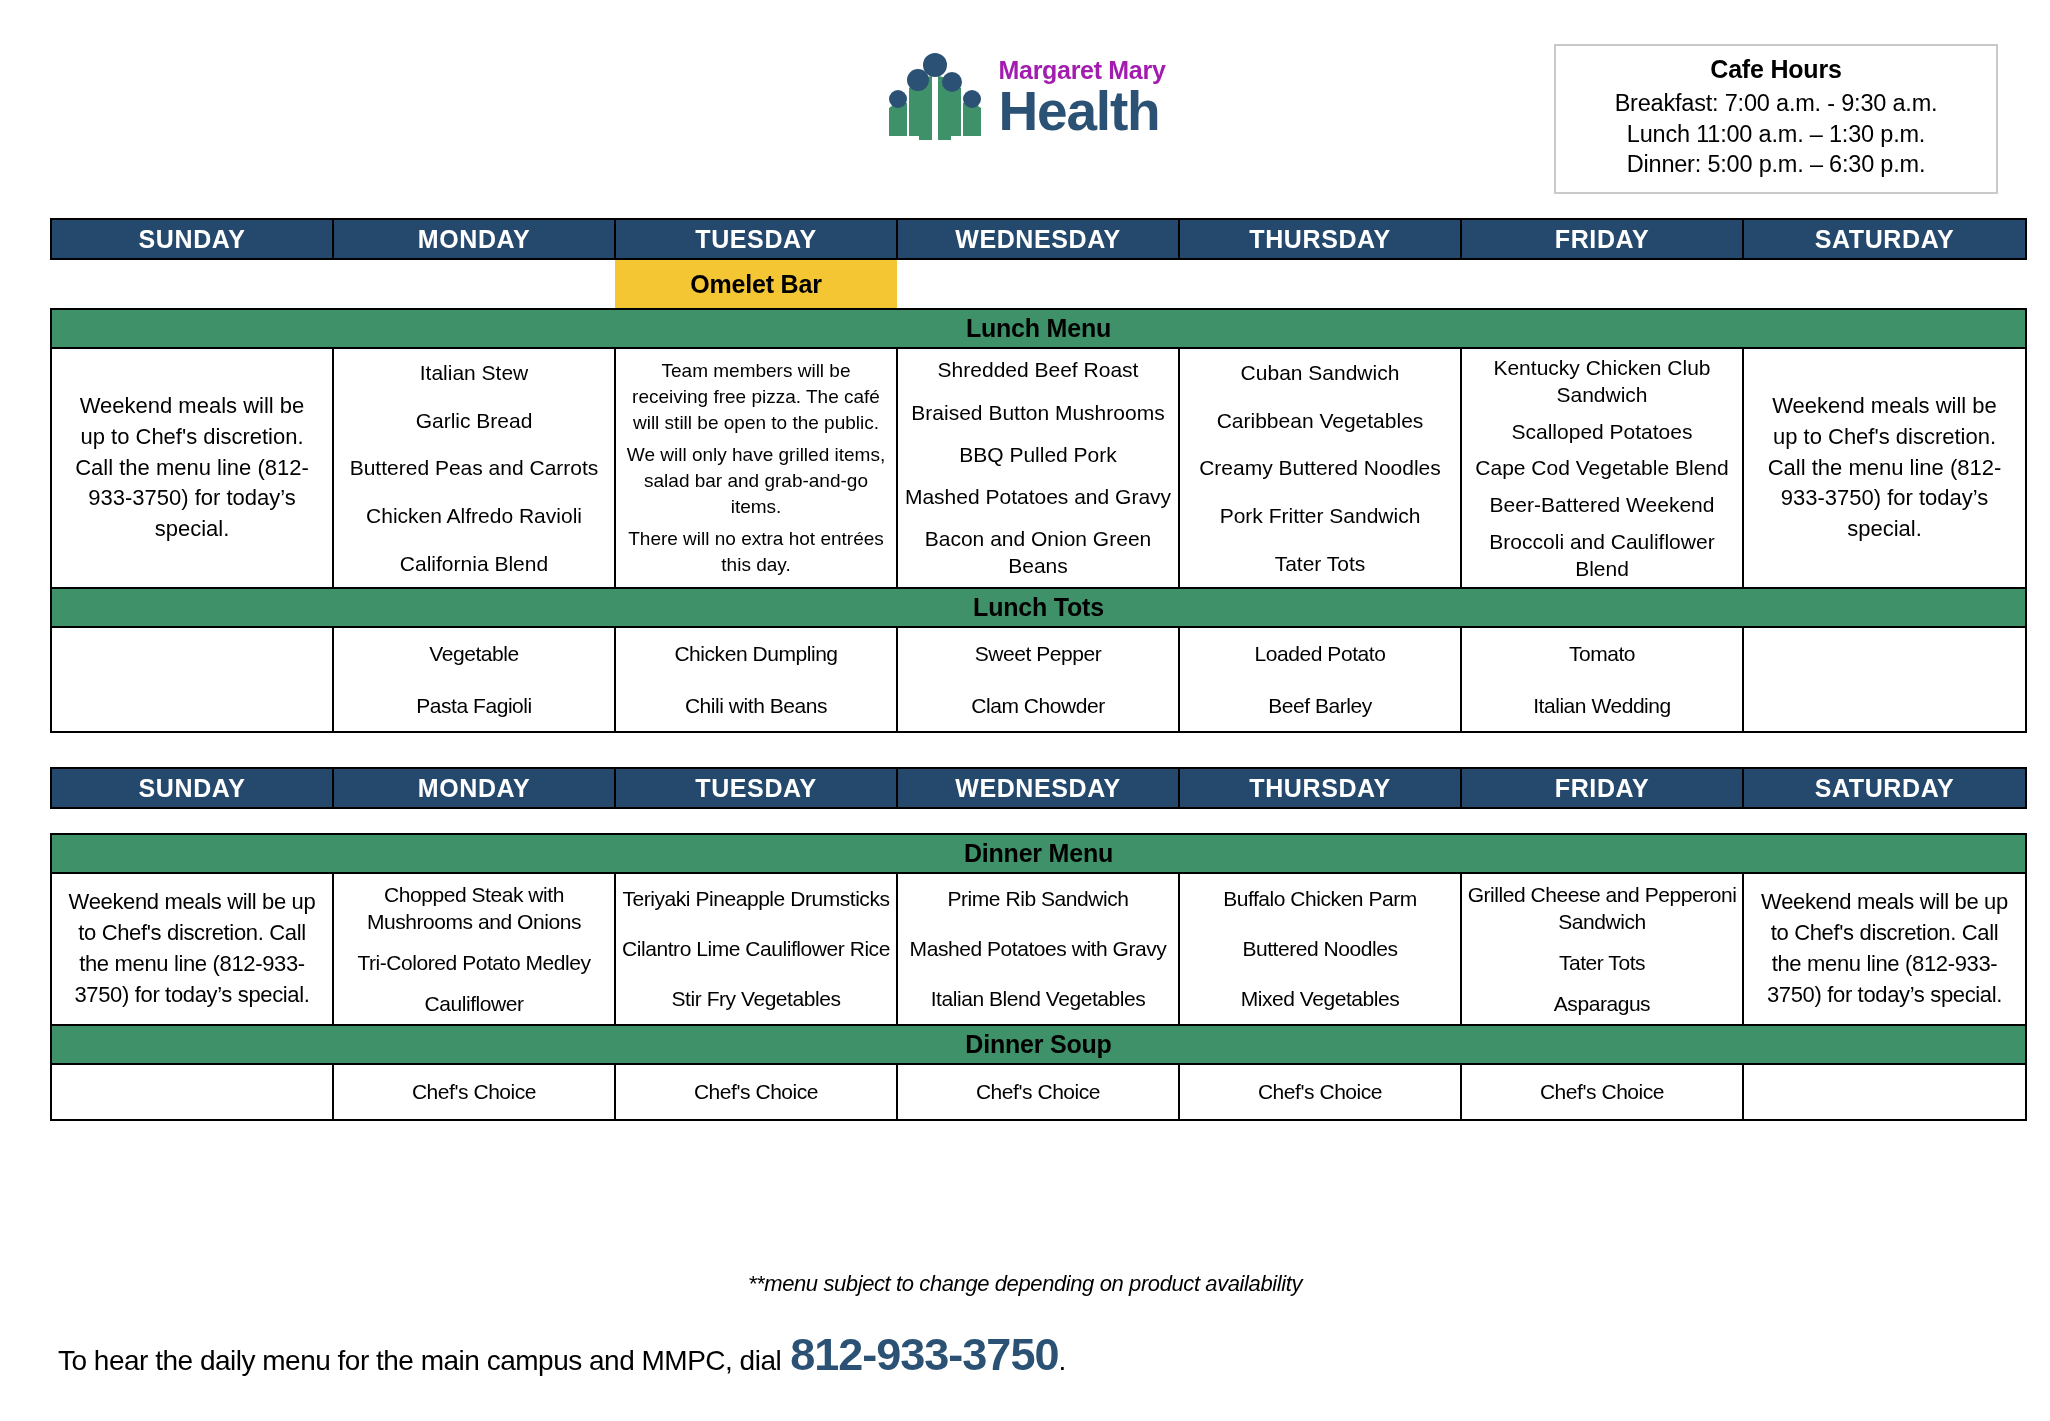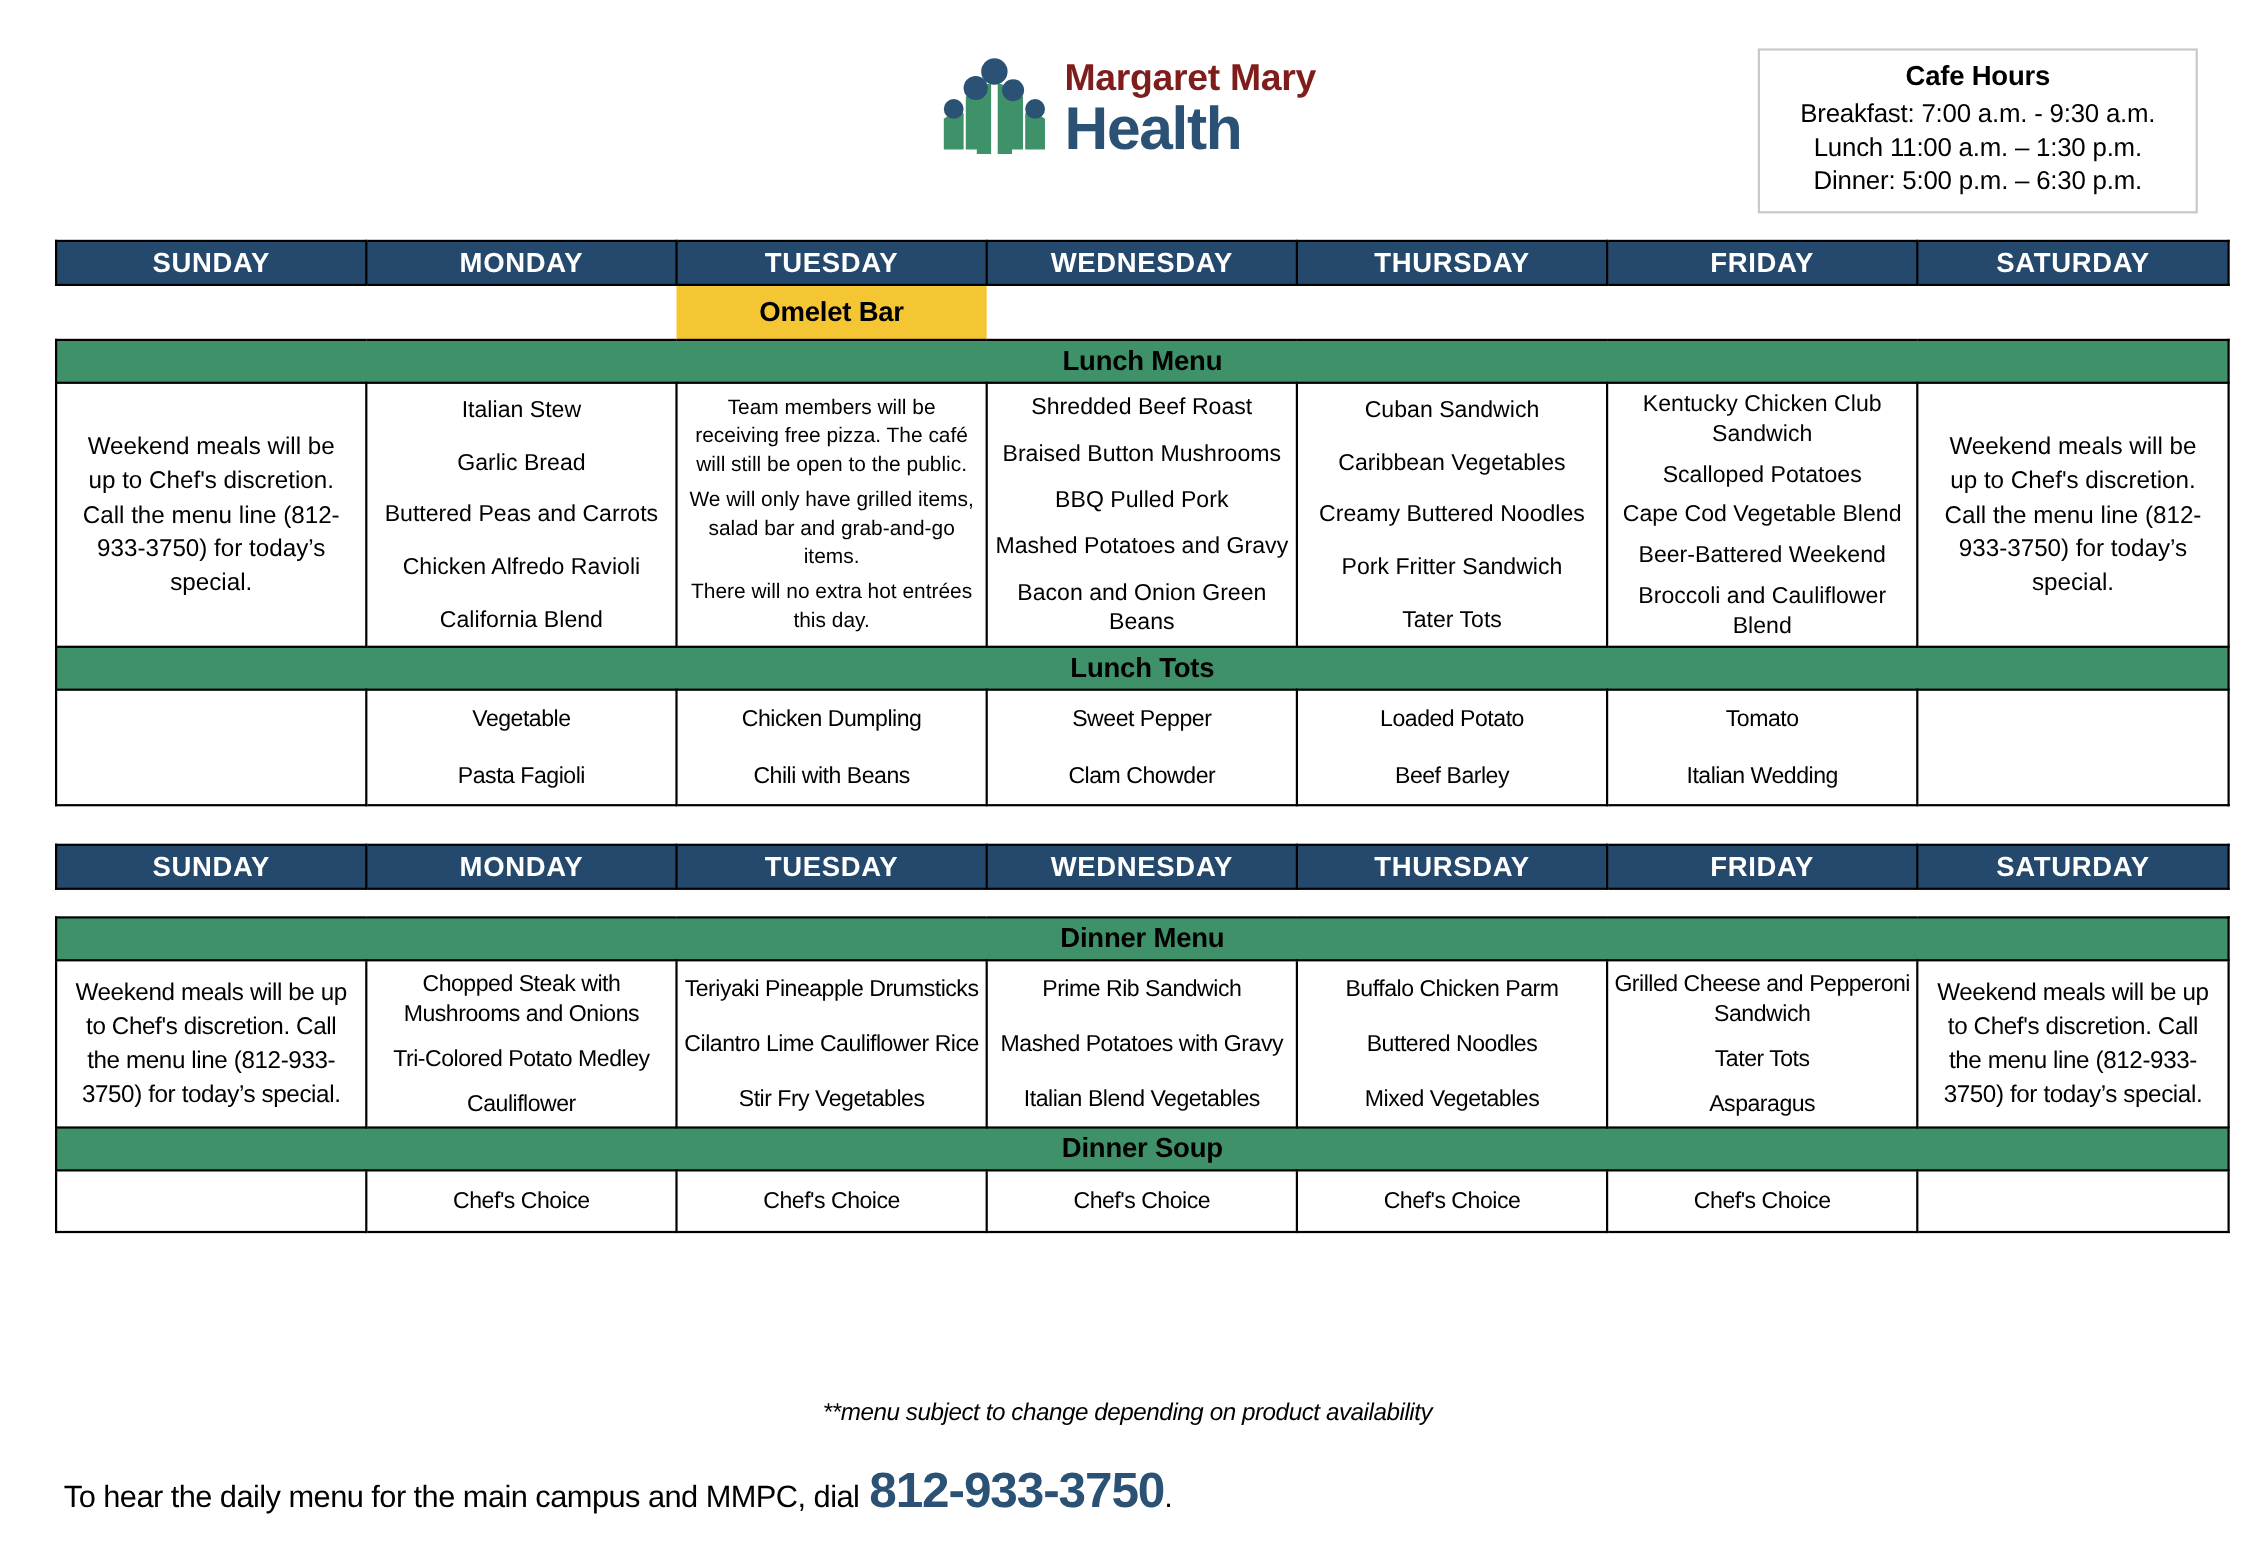--- a/index.html
+++ b/index.html
@@ -38,23 +38,23 @@
     height: 100px;
   }
   .logo-mark { width: 100px; height: 92px; display:block; }
   .logo-words {
     display: flex;
     flex-direction: column;
     justify-content: center;
     line-height: 1;
   }
   .logo-words .l1 {
-    font-size: 34px;
-    font-weight: bold;
-    color: #7f1d1d;
+    font-size: 25px;
+    font-weight: bold;
+    color: #a21caf;
     letter-spacing: -0.3px;
     margin-bottom: 2px;
   }
   .logo-words .l2 {
     font-size: 55px;
     font-weight: bold;
     color: #2b5274;
     letter-spacing: -1.2px;
     line-height: 0.95;
   }
@@ -65,21 +65,21 @@
     letter-spacing: -0.2px;
     margin-top: 6px;
     white-space: nowrap;
   }
 
   
   .cafe-hours {
     position: absolute;
     right: 52px;
     top: 44px;
-    width: 400px;
+    width: 444px;
     border: 2px solid #c9c9c9;
     background: #ffffff;
     padding: 9px 8px 12px 8px;
     box-sizing: border-box;
     text-align: center;
   }
   .cafe-hours .ch-title {
     font-size: 25px;
     font-weight: bold;
     letter-spacing: -0.2px;

